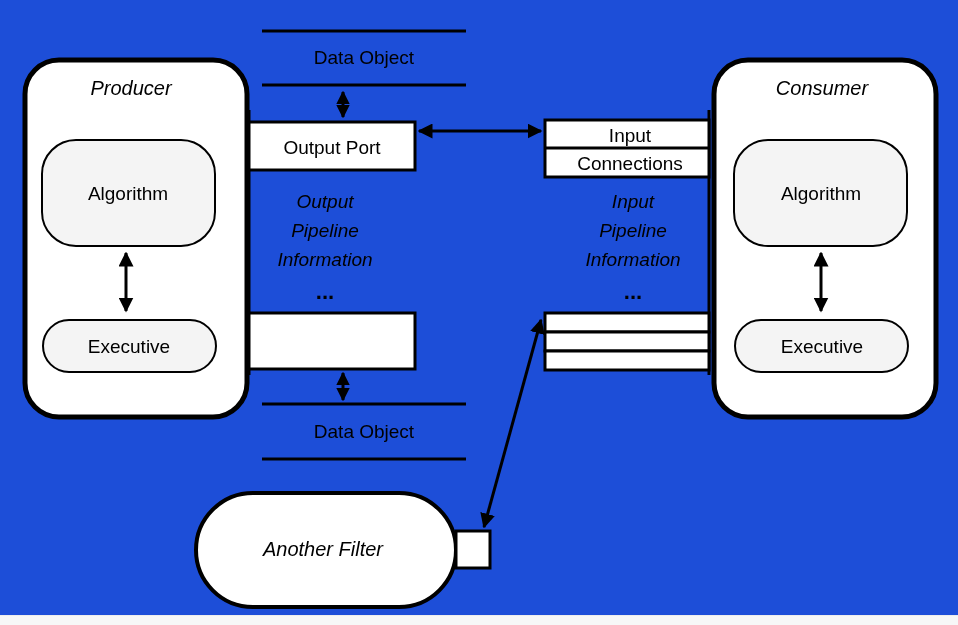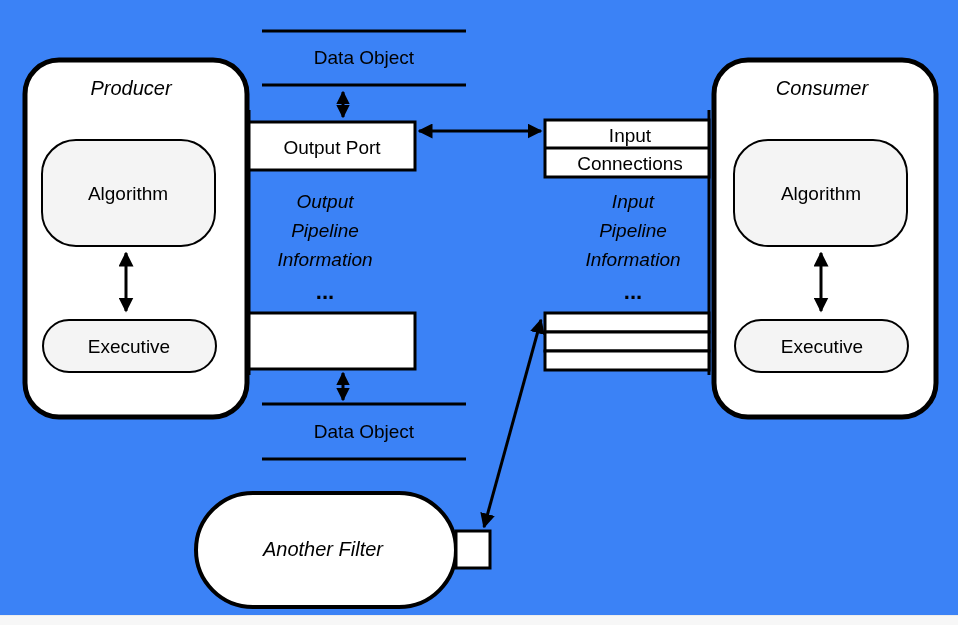--- a/index.html
+++ b/index.html
@@ -4,21 +4,21 @@
 <style>
   html, body {
     margin: 0;
     padding: 0;
     background: #ffffff;
   }
   #canvas {
     position: relative;
     width: 958px;
     height: 625px;
-    background: #3b82f6;
+    background: #1d4ed8;
     font-family: "Liberation Sans", sans-serif;
     overflow: hidden;
   }
   #diagram-svg {
     position: absolute;
     left: 0;
     top: 0;
     width: 958px;
     height: 625px;
   }

